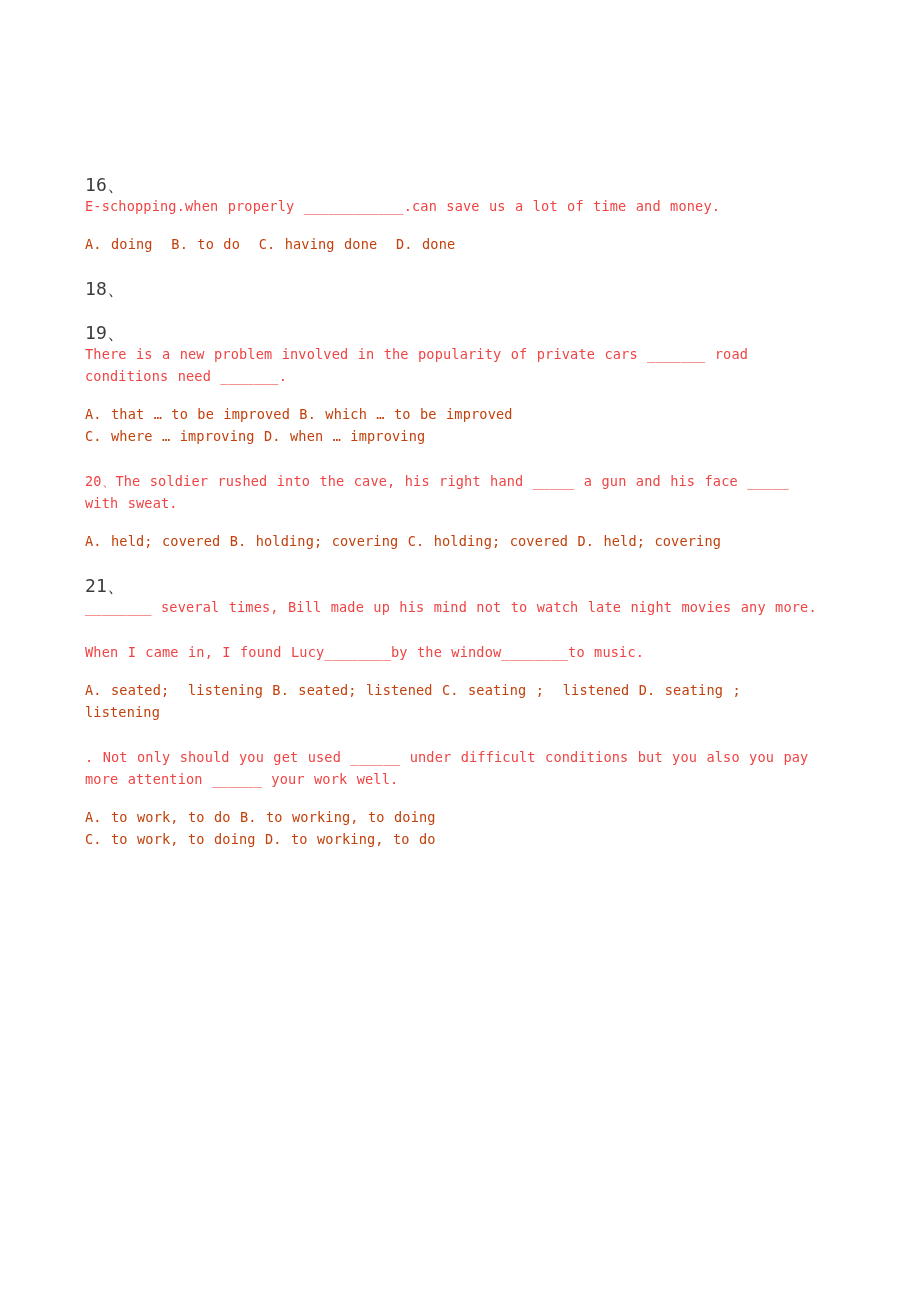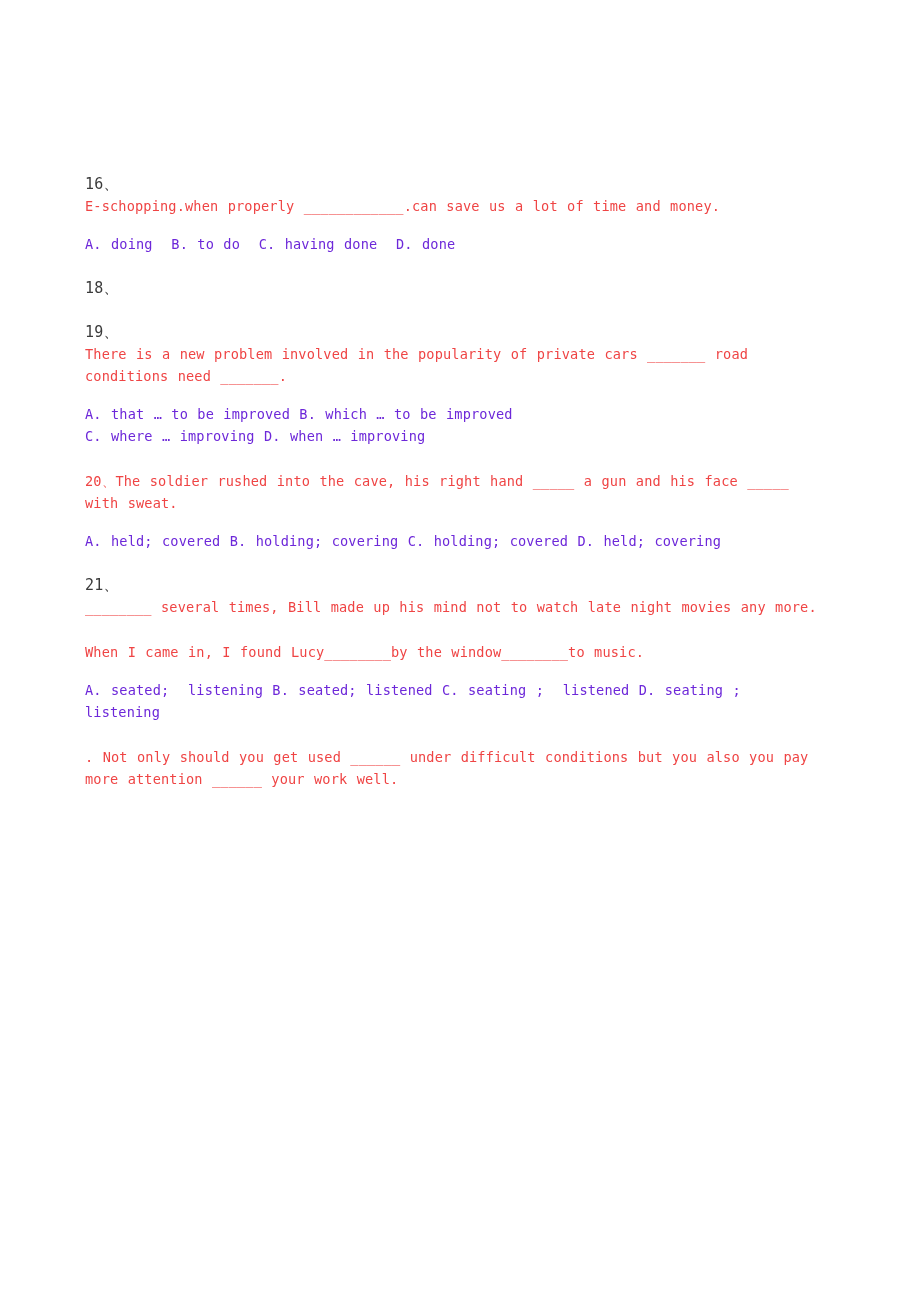--- a/index.html
+++ b/index.html
@@ -25,41 +25,41 @@
   }
 
   .content {
     position: absolute;
     left: 85px;
     top: 174px;
     width: 760px;
   }
 
   .q-number {
-    font-size: 15px;
+    font-size: 18px;
     line-height: 21px;
     color: #3b3b3b;
     letter-spacing: 0.2px;
     white-space: pre-wrap;
   }
 
   .q-stem {
     font-size: 13.6px;
     line-height: 22px;
     color: #ef4444;
     letter-spacing: 0.15px;
     white-space: pre-wrap;
     word-spacing: 1px;
     margin: 0;
   }
 
   .q-options {
     font-size: 13.6px;
     line-height: 22px;
-    color: #6d28d9;
+    color: #c2410c;
     letter-spacing: 0.15px;
     white-space: pre-wrap;
     word-spacing: 1px;
     margin: 16px 0 0 0;
   }
 
   
   .qblock {
     margin-bottom: 23px;
   }
@@ -102,16 +102,18 @@
 
     <div class="qblock">
       <div class="q-stem">When I came in, I found Lucy________by the window________to music.</div>
       <div class="q-options">A. seated;  listening B. seated; listened C. seating ;  listened D. seating ;
 listening</div>
     </div>
 
     <div class="qblock">
       <div class="q-stem">. Not only should you get used ______ under difficult conditions but you also you pay
 more attention ______ your work well.</div>
+      <div class="q-options">A. to work, to do B. to working, to doing
+C. to work, to doing D. to working, to do</div>
     </div>
 
   </div>
 </div>
 
 </body></html>

